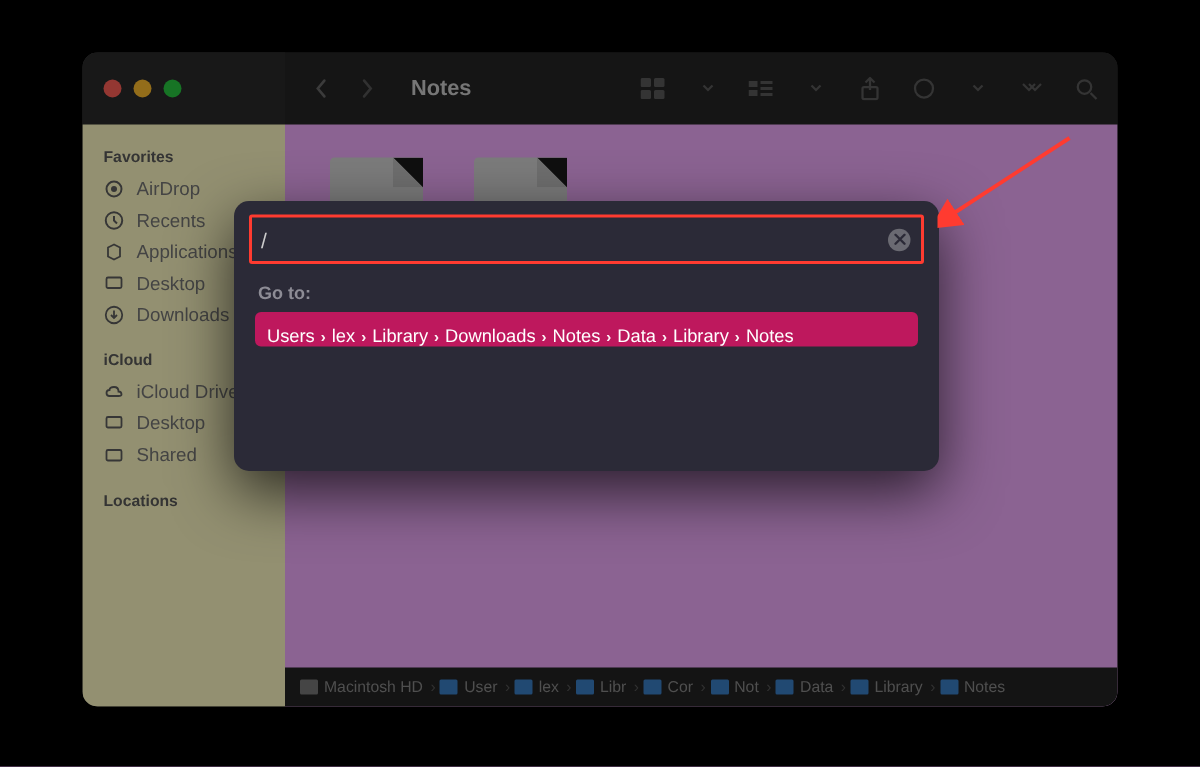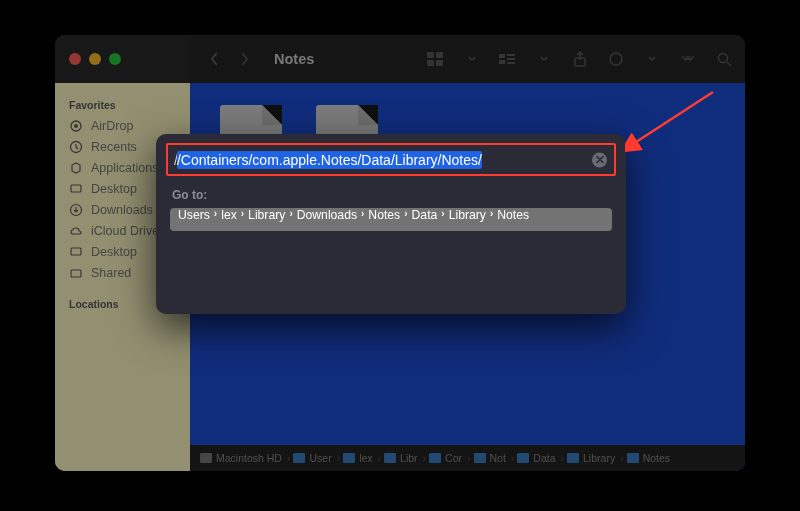--- a/index.html
+++ b/index.html
@@ -31,21 +31,21 @@
     .window-title { color:#ccc; font-size: 14.5px; font-weight:600; margin-left: 14px;}
     .toolbar-right { margin-left:auto; display:flex; gap:18px; align-items:center; color:#5a5a5a;}
     .tool-icn { width:18px; height:18px; display:flex; align-items:center; justify-content:center;}
 
     .body { flex:1; display:flex; position:relative;}
     .sidebar { width: 135px; background:#fef9c3; padding: 10px 0; font-size: 12.5px; color:#6e6e6e; overflow:hidden;}
     .sb-section-label { font-size: 10.5px; color:#5a5a5a; font-weight:600; padding: 6px 14px 4px; }
     .sb-item { display:flex; align-items:center; gap:8px; padding: 3.5px 14px; color:#767676; cursor:default;}
     .sb-icn { width:14px; height:14px; display:flex; align-items:center; justify-content:center; color:#5d5d5d; flex-shrink:0;}
 
-    .content { flex:1; background:#1d4ed8; position:relative;}
+    .content { flex:1; background:#f0abfc; position:relative;}
     .files-row { display:flex; gap: 34px; padding: 22px 30px;}
     .file-icon { width:62px; height:78px; background:#d4d4d4; border-radius:3px; position:relative;}
     .file-icon::before { content:""; position:absolute; top:0; right:0; width:20px; height:20px; background:#1b1b1b; clip-path: polygon(0 0, 100% 100%, 100% 0);}
     .file-icon::after { content:""; position:absolute; top:0; right:0; width:20px; height:20px; background:#bdbdbd; clip-path: polygon(0 0, 0 100%, 100% 100%);}
 
     .pathbar { position:absolute; bottom:0; left:0; right:0; height:26px; background:#232323; display:flex; align-items:center; padding:0 10px; font-size:10.5px; color:#888; overflow:hidden; white-space:nowrap;}
     .pb-item { display:flex; align-items:center; gap:4px; margin-right:2px;}
     .pb-chev { color:#555; margin: 0 3px;}
     .pb-folder-icn { width:12px; height:10px; background:#3a7ec5; border-radius:1px; display:inline-block; flex-shrink:0;}
     .pb-hd-icn { width:12px; height:10px; background:#777; border-radius:1px; display:inline-block; flex-shrink:0;}
@@ -61,21 +61,21 @@
       display:flex; align-items:center;
     }
     .goto-input-highlight {
       position:absolute; left:10px; top:9px; width:450px; height:33px; border:2.5px solid #ff3b30; border-radius:2px; z-index:12; pointer-events:none;
     }
     .goto-text-selected { background:#1f63e6; color:#fff; padding:1px 0; border-radius:2px; font-size:14px;}
     .goto-prefix { color:#ccc; font-size:14px; margin-right:-1px;}
     .goto-textline { display:flex; align-items:center; width:100%; overflow:hidden; white-space:nowrap; padding-left:6px; padding-right:28px;}
     .clear-btn { position:absolute; right:7px; top:50%; transform:translateY(-50%); width:15px; height:15px; border-radius:50%; background:#6a6a72; display:flex; align-items:center; justify-content:center; cursor:pointer; color:#2b2a37; font-size:10px; font-weight:bold;}
     .goto-label { position:absolute; left:16px; top: 54px; color:#8d8c95; font-size:12px; font-weight:600;}
-    .suggestion-row { position:absolute; left:14px; right:14px; top:74px; height:23px; background:#737373; border-radius:4px; display:flex; align-items:flex-start; padding:0 8px; font-size:12.2px; color:#fff;}
+    .suggestion-row { position:absolute; left:14px; right:14px; top:74px; height:23px; background:#be185d; border-radius:4px; display:flex; align-items:flex-end; padding:0 8px; font-size:12.2px; color:#fff;}
     .sug-chev { margin: 0 4px; font-size:10px; opacity:0.95; font-weight:bold;}
 
     
     .arrow { position:absolute; left: 625px; top: 86px; z-index: 20; pointer-events:none; }
 
     svg { display:block; }
   </style>
 </head>
 <body>
 
@@ -203,20 +203,21 @@
       <div class="sb-item">
           <span class="sb-icn">
             <svg width="14" height="14" viewBox="0 0 14 14">
               <circle cx="7" cy="7" r="5.5" stroke="#5d5d5d" stroke-width="1.2" fill="none"></circle>
               <path d="M7 4 L7 9 M5 7 L7 9 L9 7" stroke="#5d5d5d" stroke-width="1.2" fill="none"></path>
             </svg>
           </span>
           <span>Downloads</span>
         </div>
 
+      <div class="sb-section-label" style="margin-top:8px">iCloud</div>
       <div class="sb-item">
           <span class="sb-icn">
             <svg width="14" height="14" viewBox="0 0 14 14">
               <path d="M4 10 Q2 10 2 8 Q2 6 4 6 Q4 4 7 4 Q10 4 10 7 Q12 7 12 9 Q12 10 10 10 Z" stroke="#5d5d5d" stroke-width="1.2" fill="none"></path>
             </svg>
           </span>
           <span>iCloud Drive</span>
         </div>
       <div class="sb-item">
           <span class="sb-icn">
@@ -292,21 +293,20 @@
       </div>
     </div>
   </div>
 </div>
 
 <div class="goto-sheet">
   <div class="goto-input-highlight"></div>
   <div class="goto-input-wrap">
     <div class="goto-textline">
       <span class="goto-prefix">/</span>
-      <span class="goto-text-selected">/Containers/com.apple.Notes/Data/Library/Notes/</span>
     </div>
     <div class="clear-btn">
       <svg width="8" height="8" viewBox="0 0 8 8">
           <path d="M1 1 L7 7 M7 1 L1 7" stroke="#2b2a37" stroke-width="1.6" stroke-linecap="round"></path>
         </svg>
     </div>
   </div>
   <div class="goto-label">Go to:</div>
   <div class="suggestion-row">
     <span>Users</span>

